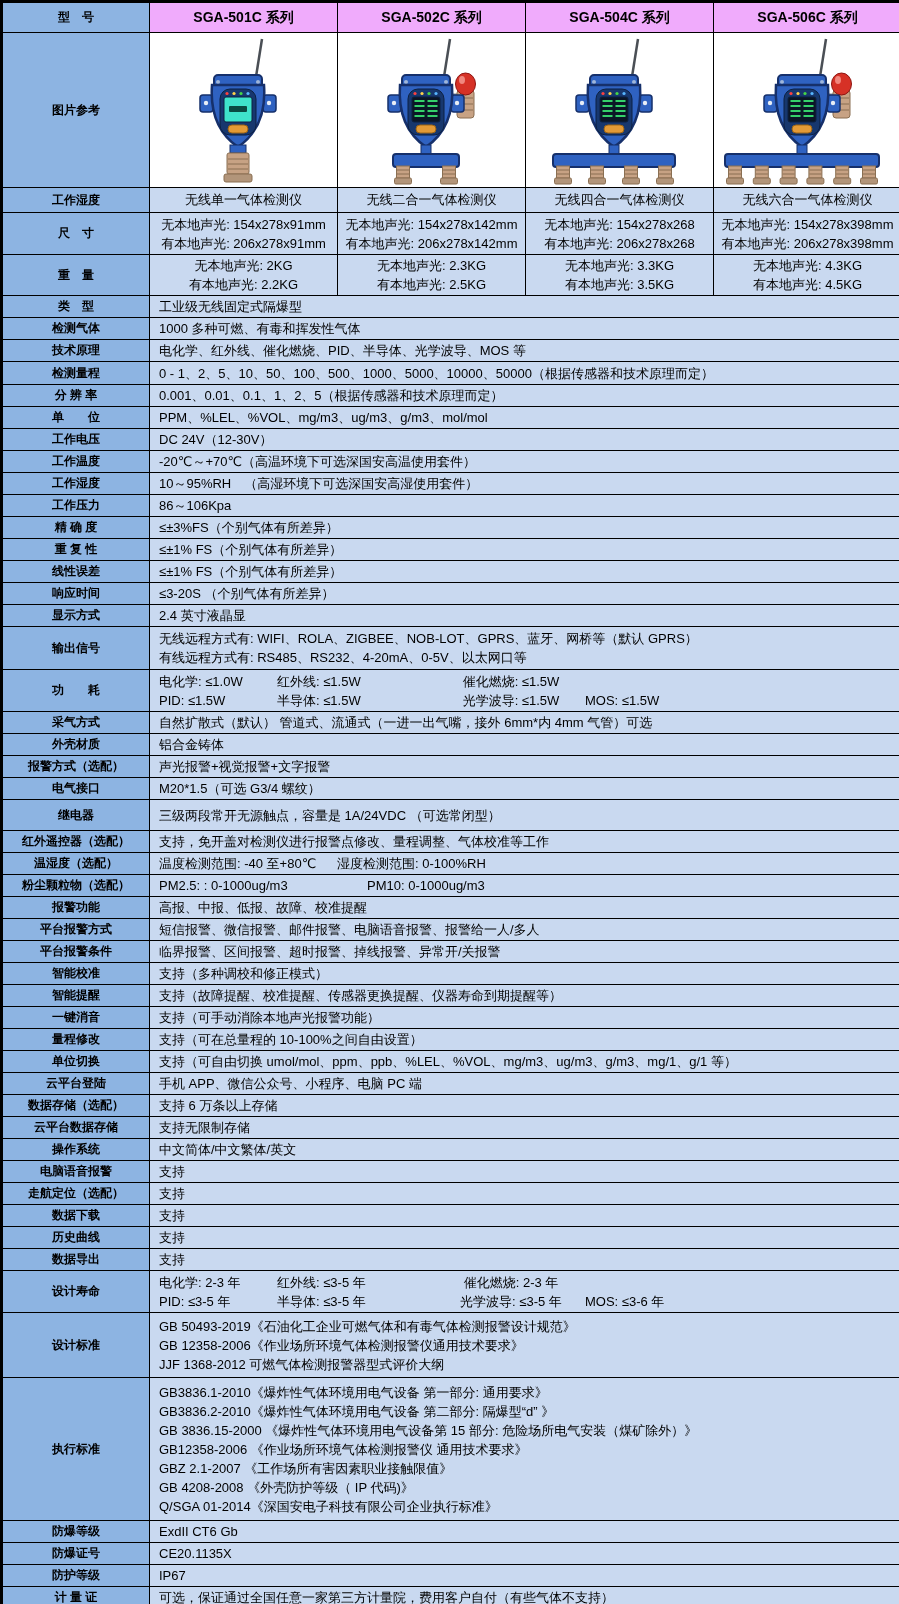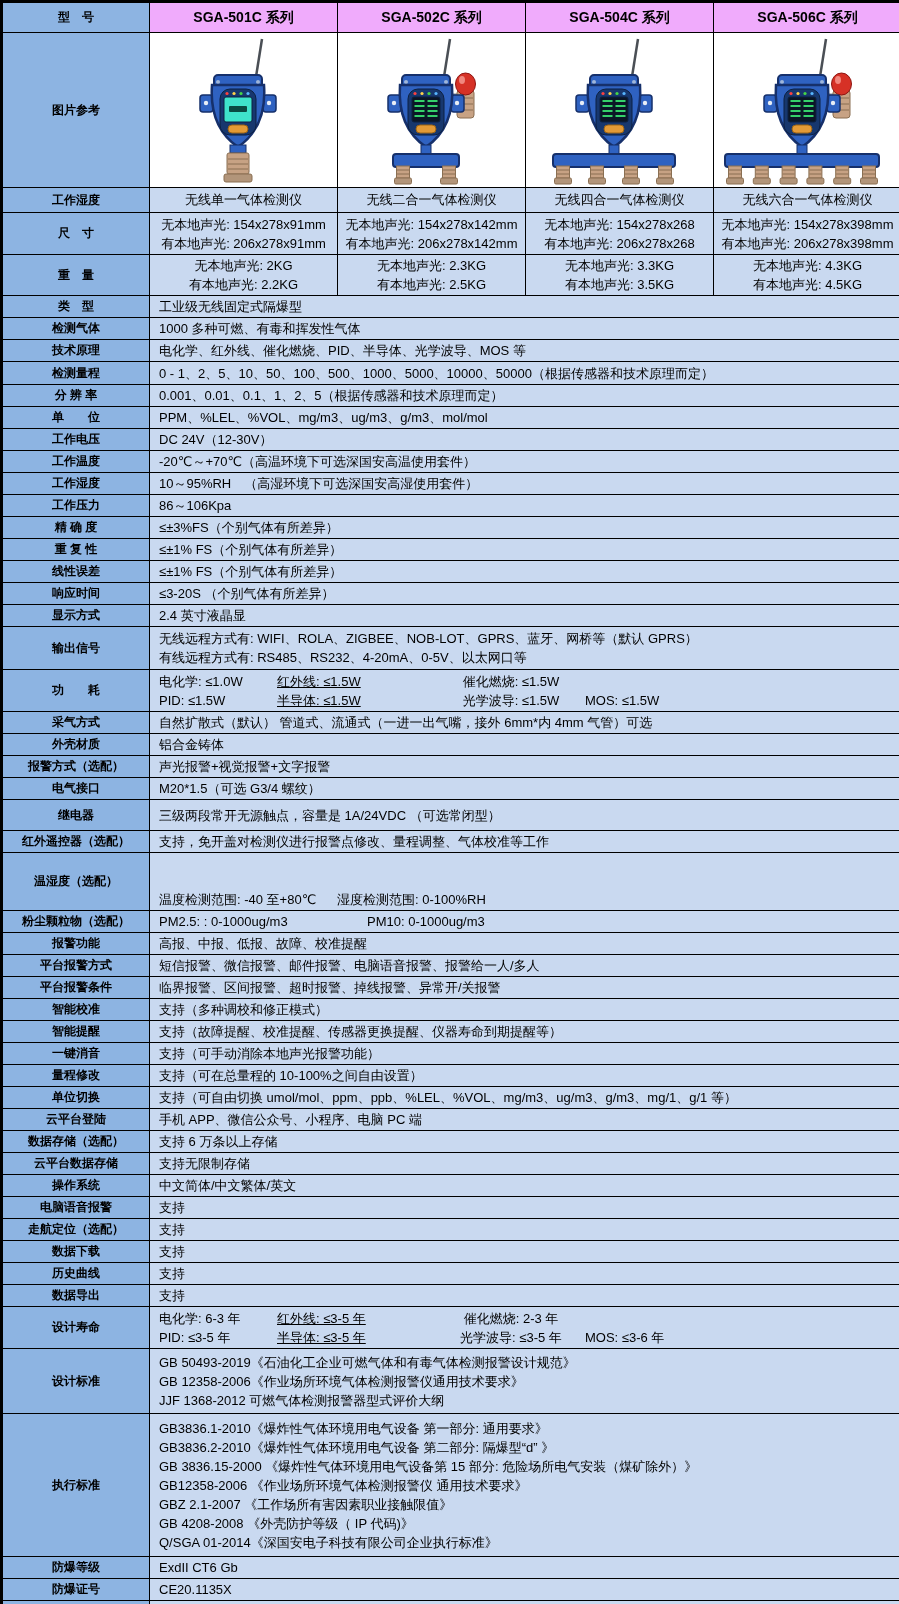--- a/index.html
+++ b/index.html
@@ -13,23 +13,23 @@
   td.model{background:#f0abfc;font-weight:bold;font-size:14px;text-align:center;padding:2px;margin-top:36px;}
   td.imgcell{background:#fff;text-align:center;vertical-align:middle;padding:0;}
   tr.row-header{height:30px;}
   tr.row-images{height:155px;}
   tr.row-gas{height:25px;}
   tr.row-size{height:42px;}
   tr.row-weight{height:41px;}
   .line{line-height:19px;white-space:nowrap;}
   .seg{display:inline-block;white-space:nowrap;}
   .r-16 .seg:nth-child(1),.r-42 .seg:nth-child(1){width:118px;}
-  .r-16 .seg:nth-child(2),.r-42 .seg:nth-child(2){width:160px;text-decoration:underline;}
+  .r-16 .seg:nth-child(2),.r-42 .seg:nth-child(2){width:160px;}
   .r-16 .seg:nth-child(3),.r-42 .seg:nth-child(3){width:148px;text-align:center;}
-  .r-23 .seg:nth-child(1){width:178px;margin-top:36px;}
+  .r-23 .seg:nth-child(1){width:178px;}
   .r-24 .seg:nth-child(1){width:208px;}
   svg{display:block;margin:0 auto;}
 </style>
 </head>
 <body>
 
 <div class="sheet">
   <table>
     <colgroup>
       <col style="width:147px">
@@ -529,21 +529,21 @@
         </tr>
         <tr class="spec r-41" style="height: 22px;">
           <th class="lbl">数据导出</th>
           <td colspan="4" class="val">
             <div class="line">支持</div>
           </td>
         </tr>
         <tr class="spec r-42" style="height: 42px;">
           <th class="lbl">设计寿命</th>
           <td colspan="4" class="val">
-            <div class="line"><span class="seg">电化学: 6-3 年</span><span class="seg">红外线: ≤3-5 年</span><span class="seg">催化燃烧: 2-3 年</span></div>
+            <div class="line"><span class="seg">电化学: 2-3 年</span><span class="seg">红外线: ≤3-5 年</span><span class="seg">催化燃烧: 2-3 年</span></div>
             <div class="line"><span class="seg">PID: ≤3-5 年</span><span class="seg">半导体: ≤3-5 年</span><span class="seg">光学波导: ≤3-5 年</span><span class="seg">MOS: ≤3-6 年</span></div>
           </td>
         </tr>
         <tr class="spec r-43" style="height: 65px;">
           <th class="lbl">设计标准</th>
           <td colspan="4" class="val">
             <div class="line">GB 50493-2019《石油化工企业可燃气体和有毒气体检测报警设计规范》</div>
             <div class="line">GB 12358-2006《作业场所环境气体检测报警仪通用技术要求》</div>
             <div class="line">JJF 1368-2012 可燃气体检测报警器型式评价大纲</div>
           </td>

